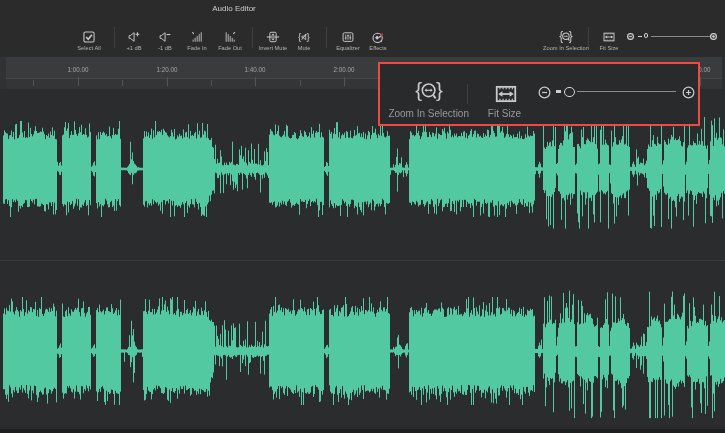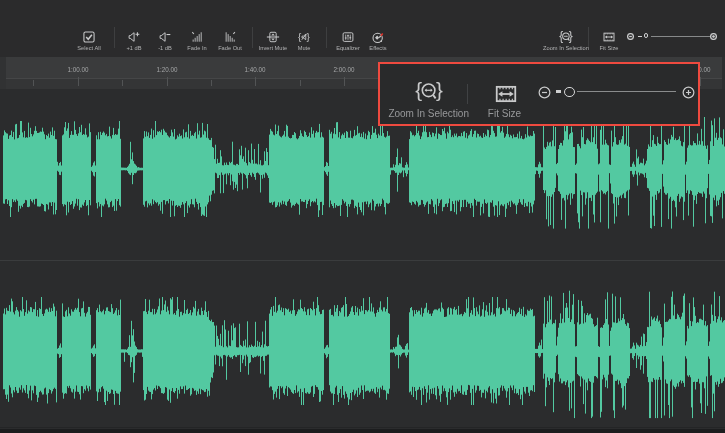--- a/index.html
+++ b/index.html
@@ -26,20 +26,21 @@
 #botline { position:absolute; left:0; top:427px; width:725px; height:1px; background:#242526; }
 #botbar { position:absolute; left:0; top:429px; width:725px; height:4px; background:#1c1d1e; }
 #callout div { transform:translateZ(0); }
 #callout { position:absolute; left:378px; top:62px; width:321.5px; height:63.5px;
   background:#292a2b; border:2.5px solid #ef4a3f; z-index:10; }
 .blab { position:absolute; transform:translateZ(0); text-align:center; font-size:10px; color:#97989a; }
 </style></head>
 <body>
 <div id="stage">
   <div id="toolbar">
+    <div id="title">Audio Editor</div>
     <div class="sep" style="left:113.5px"></div>
       <div class="sep" style="left:251.5px"></div>
       <div class="sep" style="left:326px"></div>
       <div class="sep" style="left:587.5px"></div>
     <div class="ti" style="left:82.0px;top:30.2px;width:14px;height:14px">
         <svg width="14" height="14" viewBox="0 0 16 16" fill="none">
           <rect x="2.2" y="2.2" width="11.6" height="11.6" rx="1.8" stroke="#c9cacb" stroke-width="1.2"></rect>
           <path d="M4.8 8.1 L7.1 10.6 L11.3 5.4" stroke="#c9cacb" stroke-width="1.7"></path>
         </svg>
       </div>

